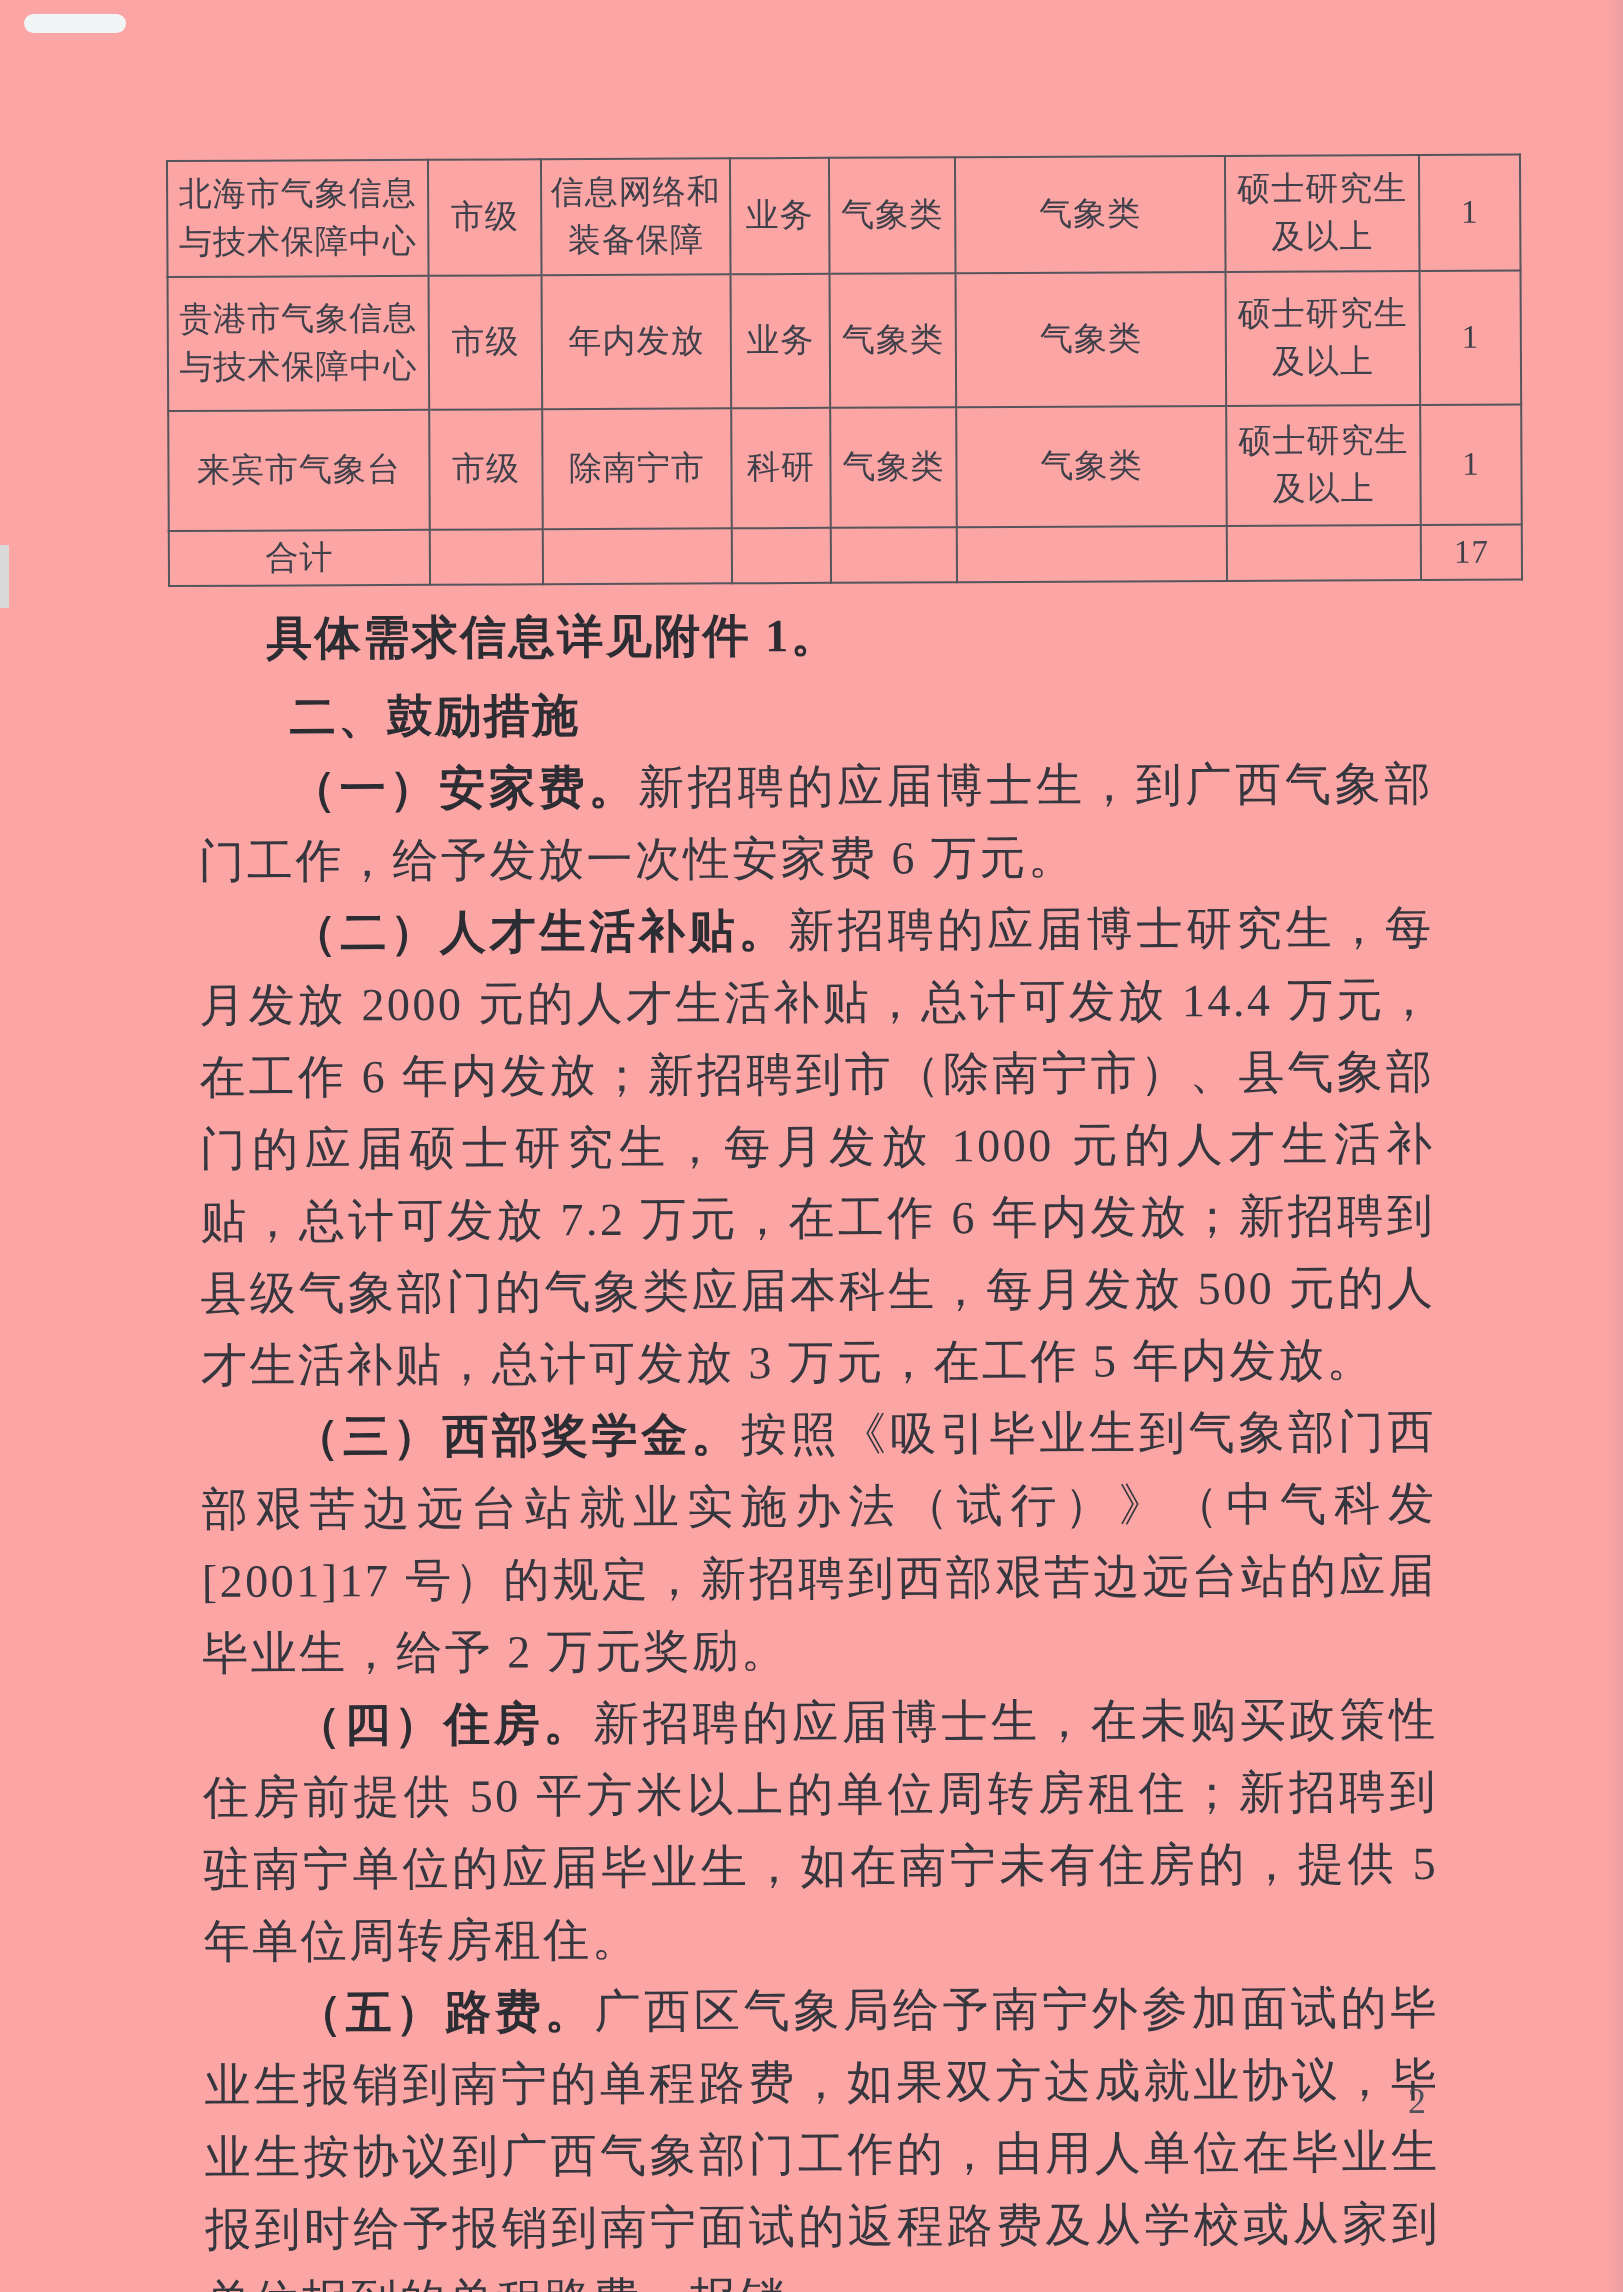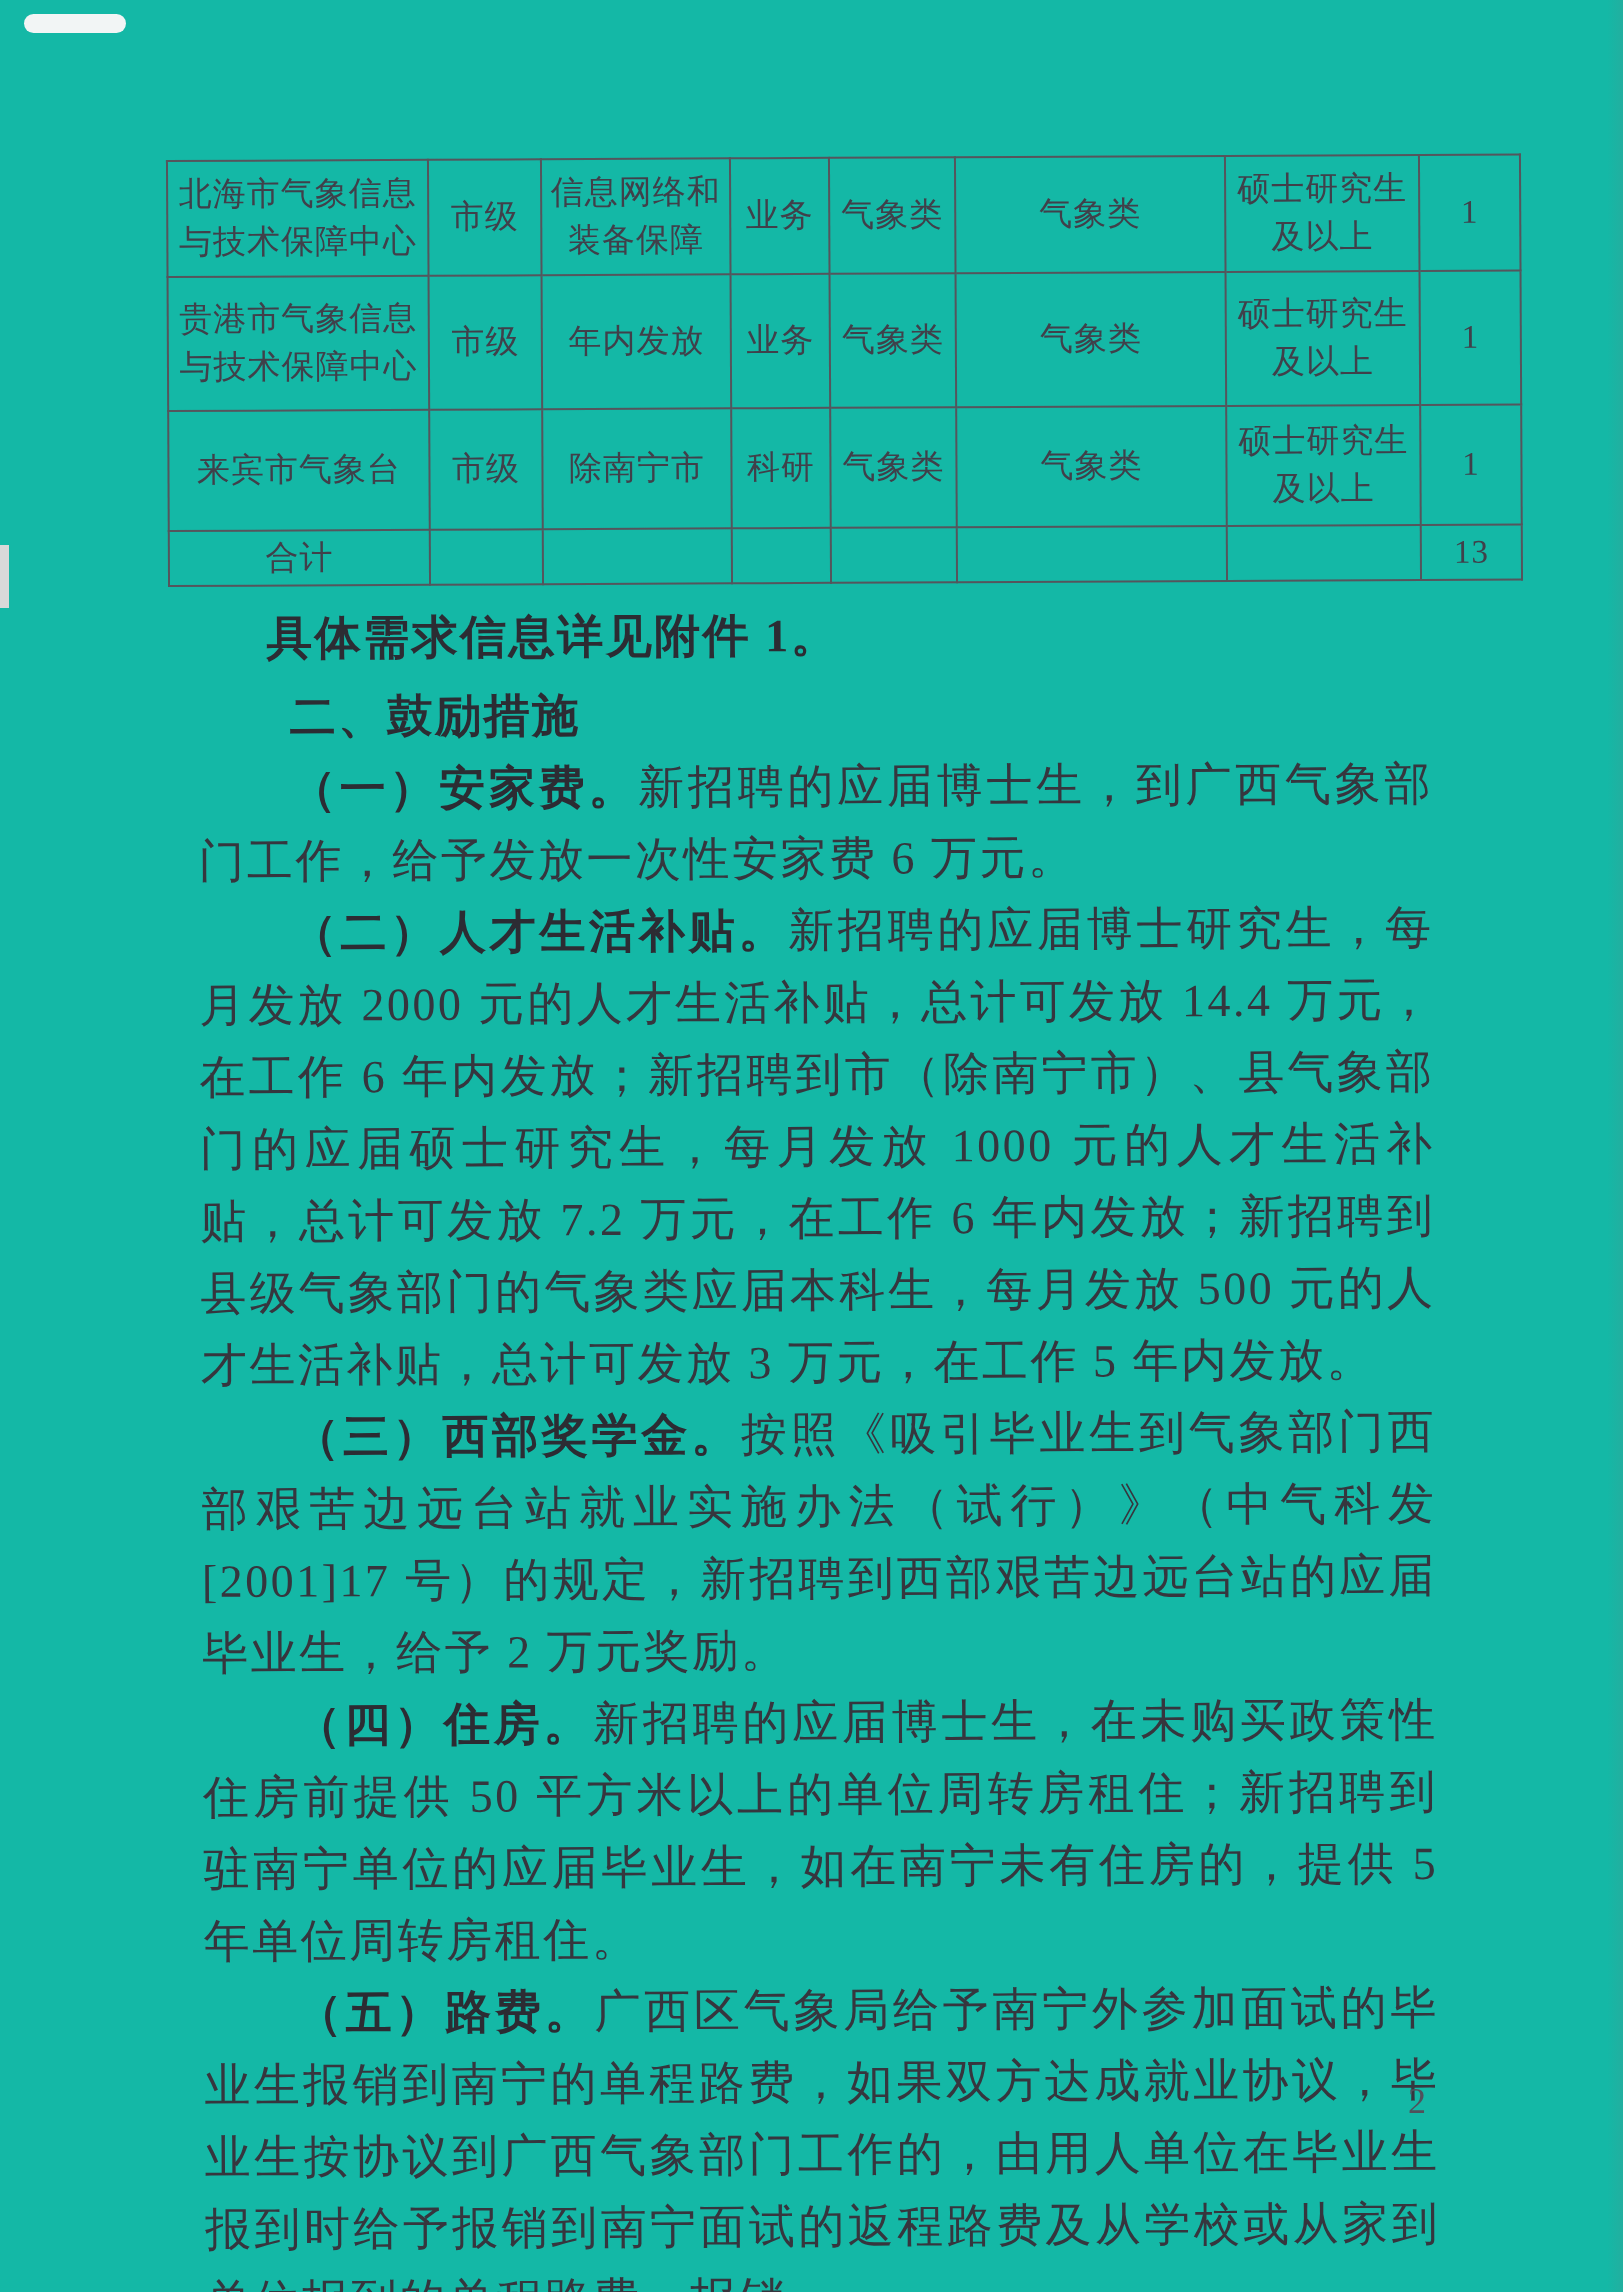--- a/index.html
+++ b/index.html
@@ -1,20 +1,20 @@
 <!DOCTYPE html>
 <html><head>
 <meta charset="utf-8">
 <style>
   html,body{margin:0;padding:0;background:#e9e9e9;}
   .page{
     position:relative;
     width:1623px;height:2293px;
     margin:0 auto;
-    background:#14b8a6;
+    background:#fca5a5;
     overflow:hidden;
     font-family:"Liberation Serif","DejaVu Serif",serif;
     color:#36363e;
   }
   .scan-tilt{
     position:absolute;left:0;top:0;width:1623px;
     transform:rotate(-0.28deg);
     transform-origin:804px 372px;
   }
   
@@ -116,21 +116,21 @@
             <td>1</td>
           </tr>
           <tr class="r4">
             <td>合计</td>
             <td></td>
             <td></td>
             <td></td>
             <td></td>
             <td></td>
             <td></td>
-            <td>13</td>
+            <td>17</td>
           </tr>
         </tbody>
       </table>
     </div>
 
     <div class="bodytext">
       <p class="note">具体需求信息详见附件 1。</p>
       <p class="heading">二、鼓励措施</p>
 
       <p><span class="lead">（一）安家费。</span><span>新招聘的应届博士生，到广西气象部门工作，给予发放一次性安家费 6 万元。</span></p>

